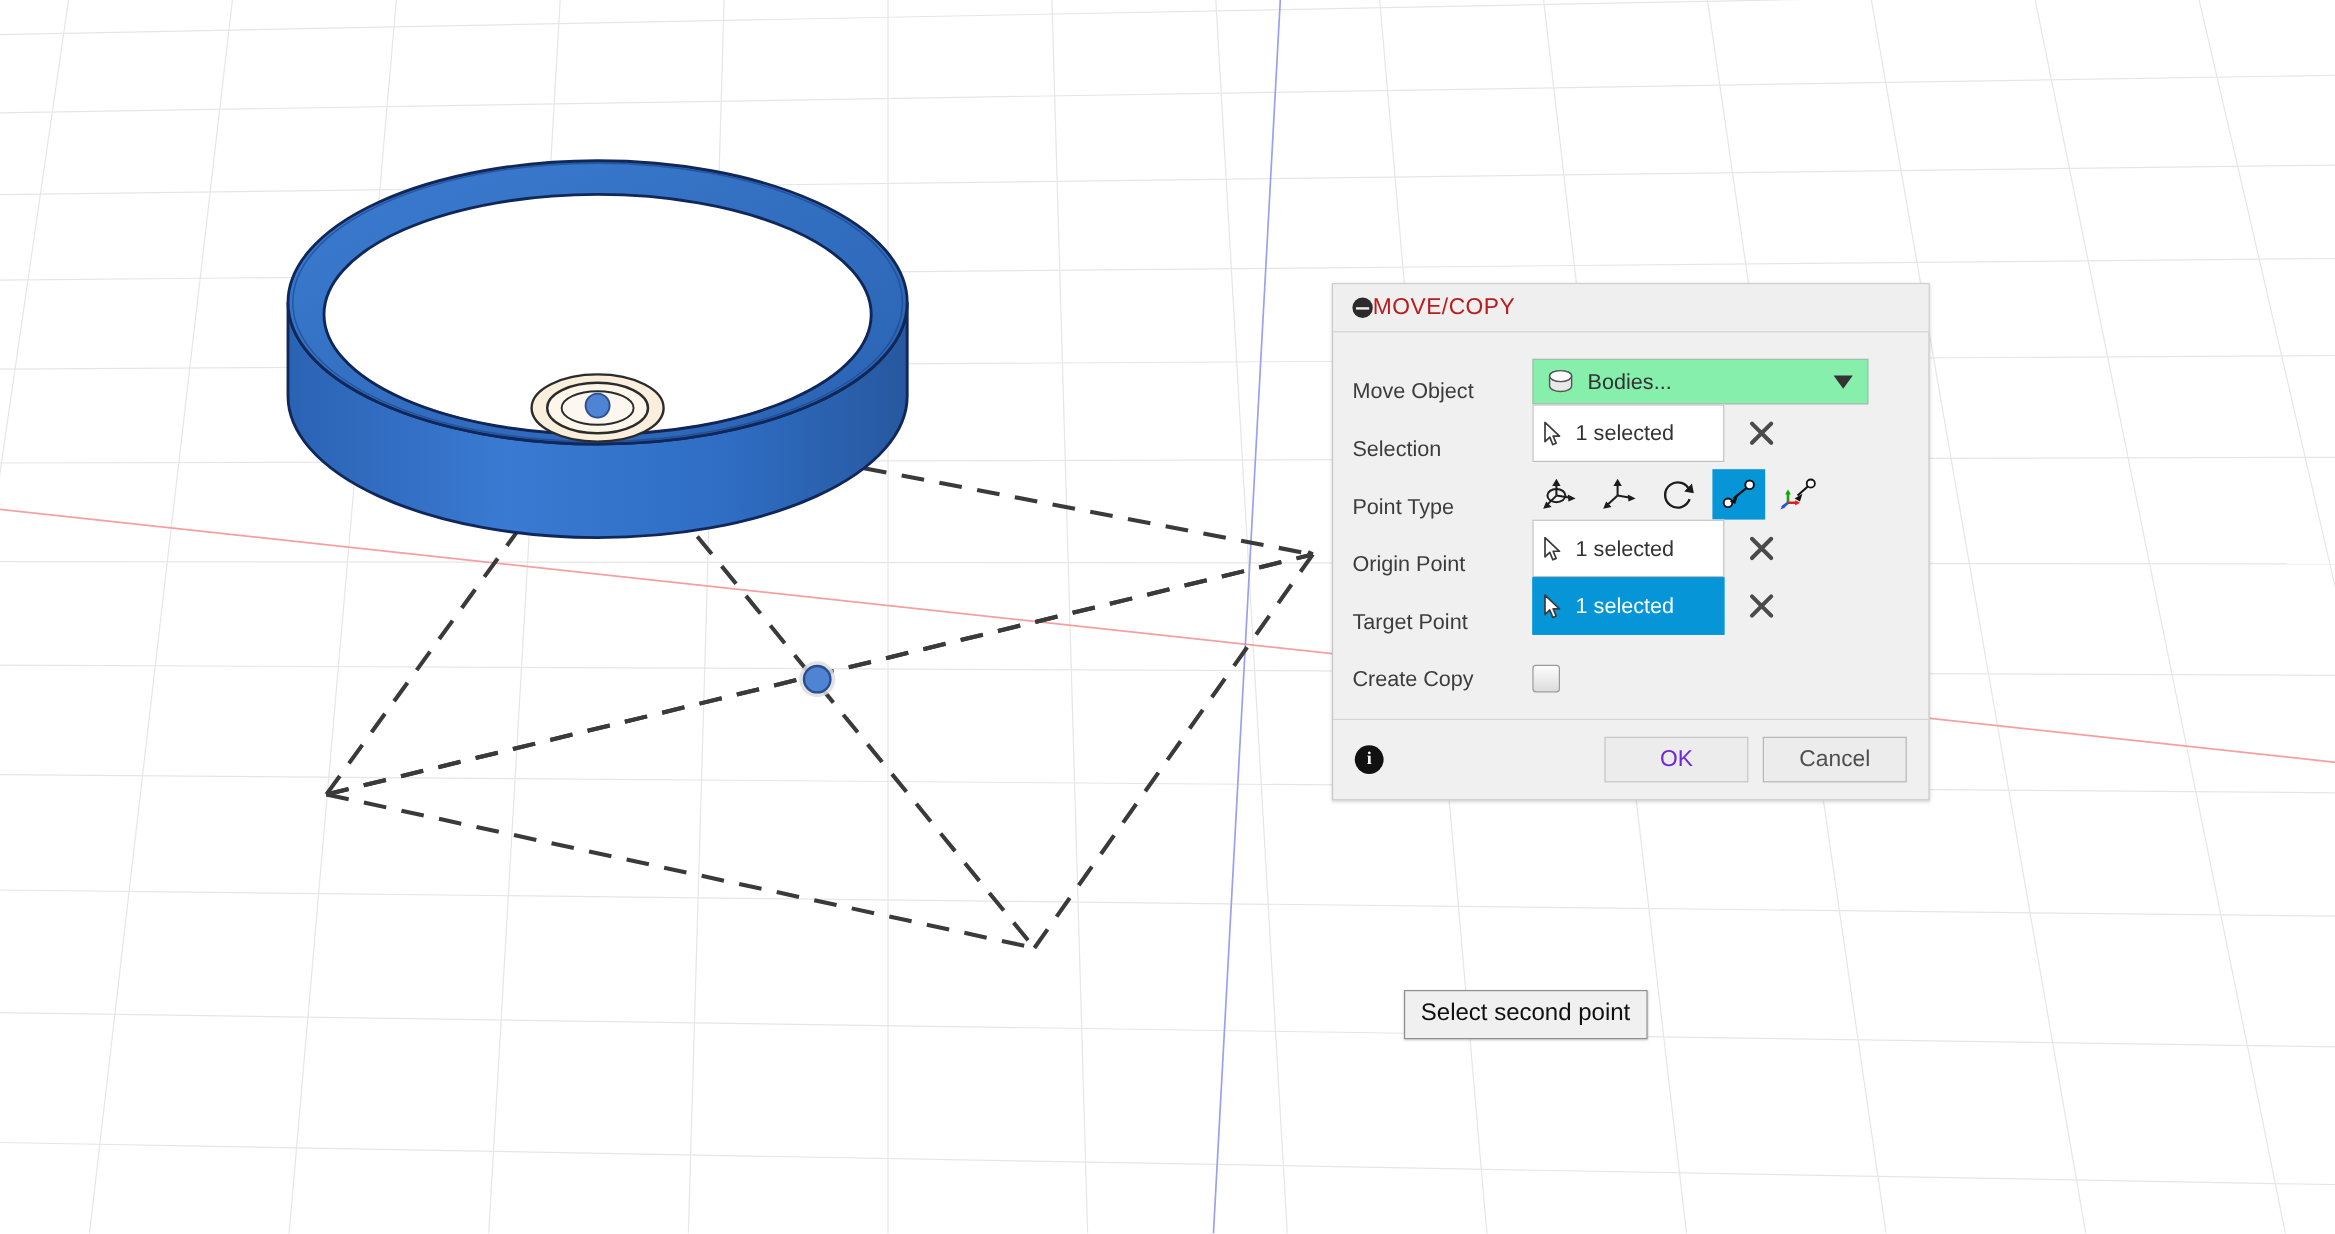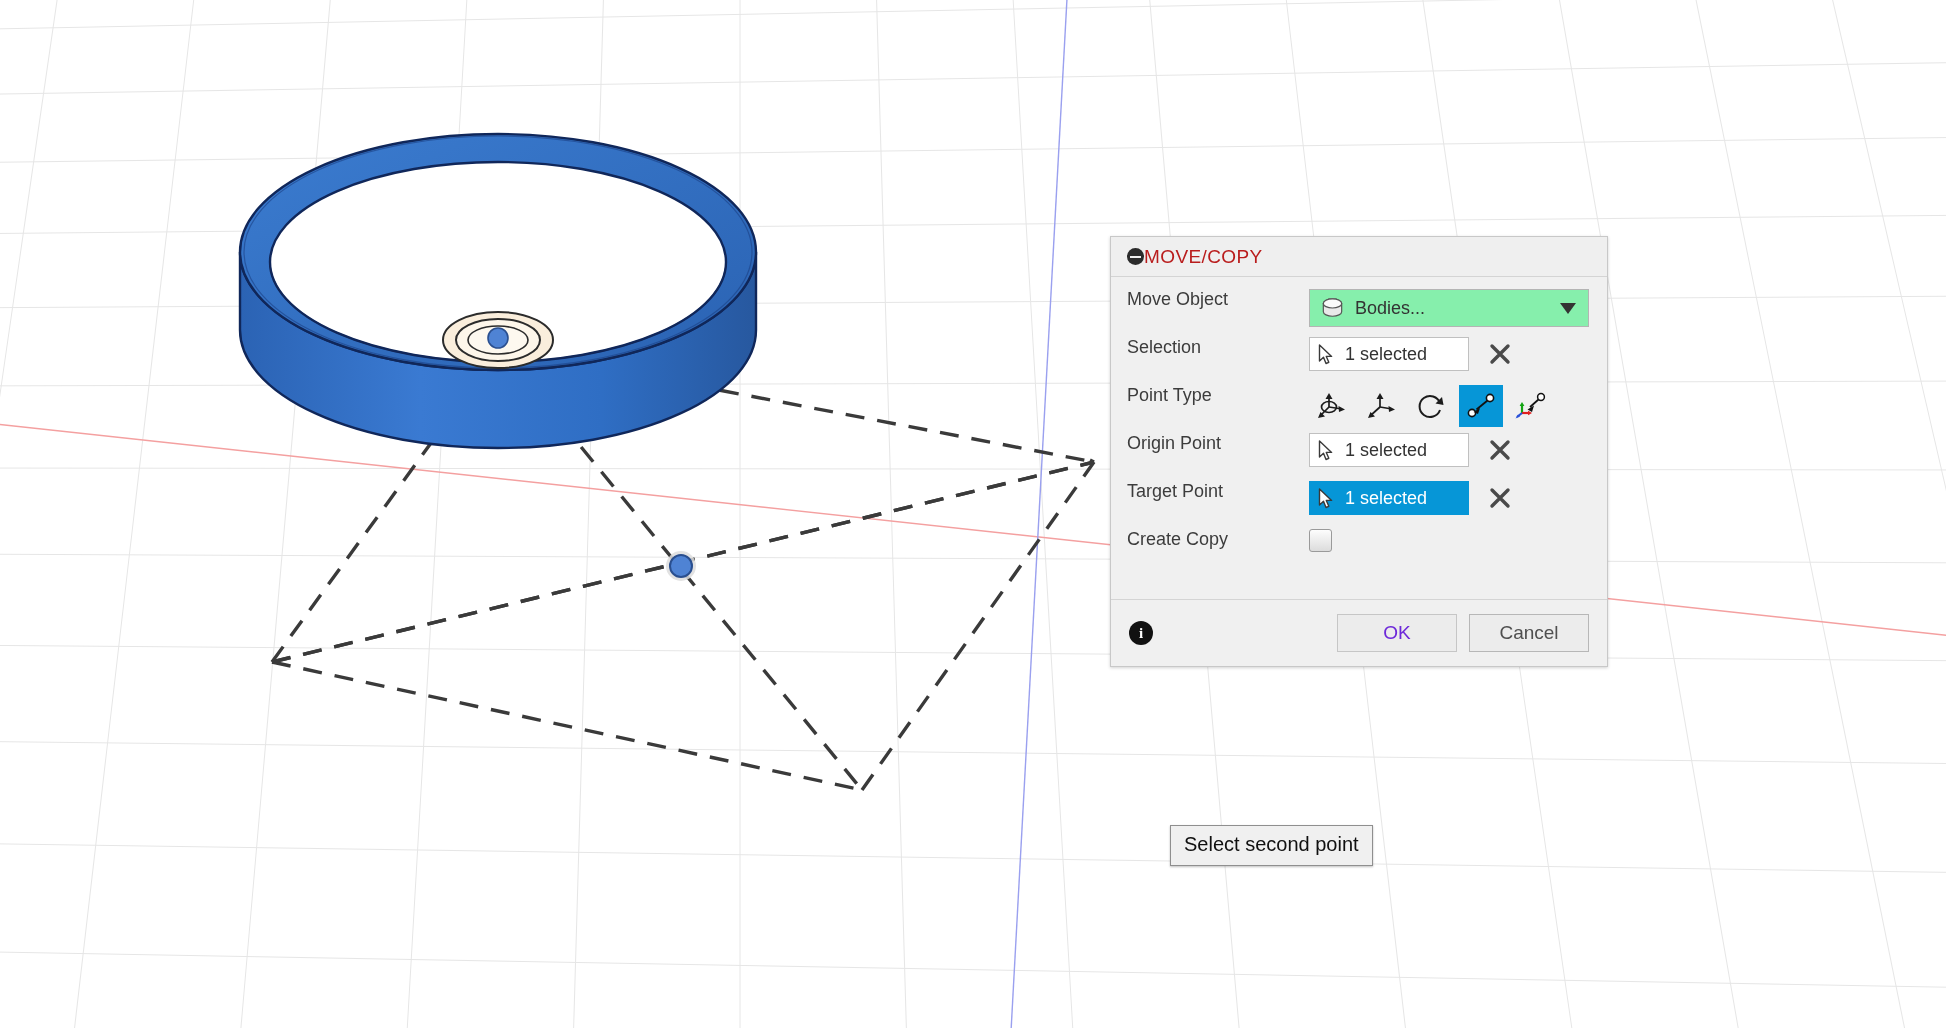--- a/index.html
+++ b/index.html
@@ -71,25 +71,24 @@
     color: #b91c1c;
   }
 
   .dlg-body {
     padding: 12px 0 22px 0;
     border-bottom: 1px solid #d4d4d4;
   }
 
   .row {
     display: flex;
-    align-items: flex-start;
+    align-items: flex-end;
     height: 48px;
     padding-left: 16px;
     box-sizing: border-box;
-    gap: 32px;
   }
   .row-label {
     width: 150px;
     flex: 0 0 auto;
     font-size: 18px;
     color: #3c3c3c;
   }
   .row-control {
     display: flex;
     align-items: center;
@@ -125,21 +124,21 @@
     border-left: 8px solid transparent;
     border-right: 8px solid transparent;
     border-top: 11px solid #333333;
     flex: 0 0 auto;
     margin-right: 2px;
   }
 
   
   .sel-field {
     width: 160px;
-    height: 34px;
+    height: 48px;
     background: #ffffff;
     border: 1px solid #c0c0c0;
     display: flex;
     align-items: center;
     padding: 0 8px;
     box-sizing: border-box;
     cursor: pointer;
   }
   .sel-field.active {
     background: #0696d7;

